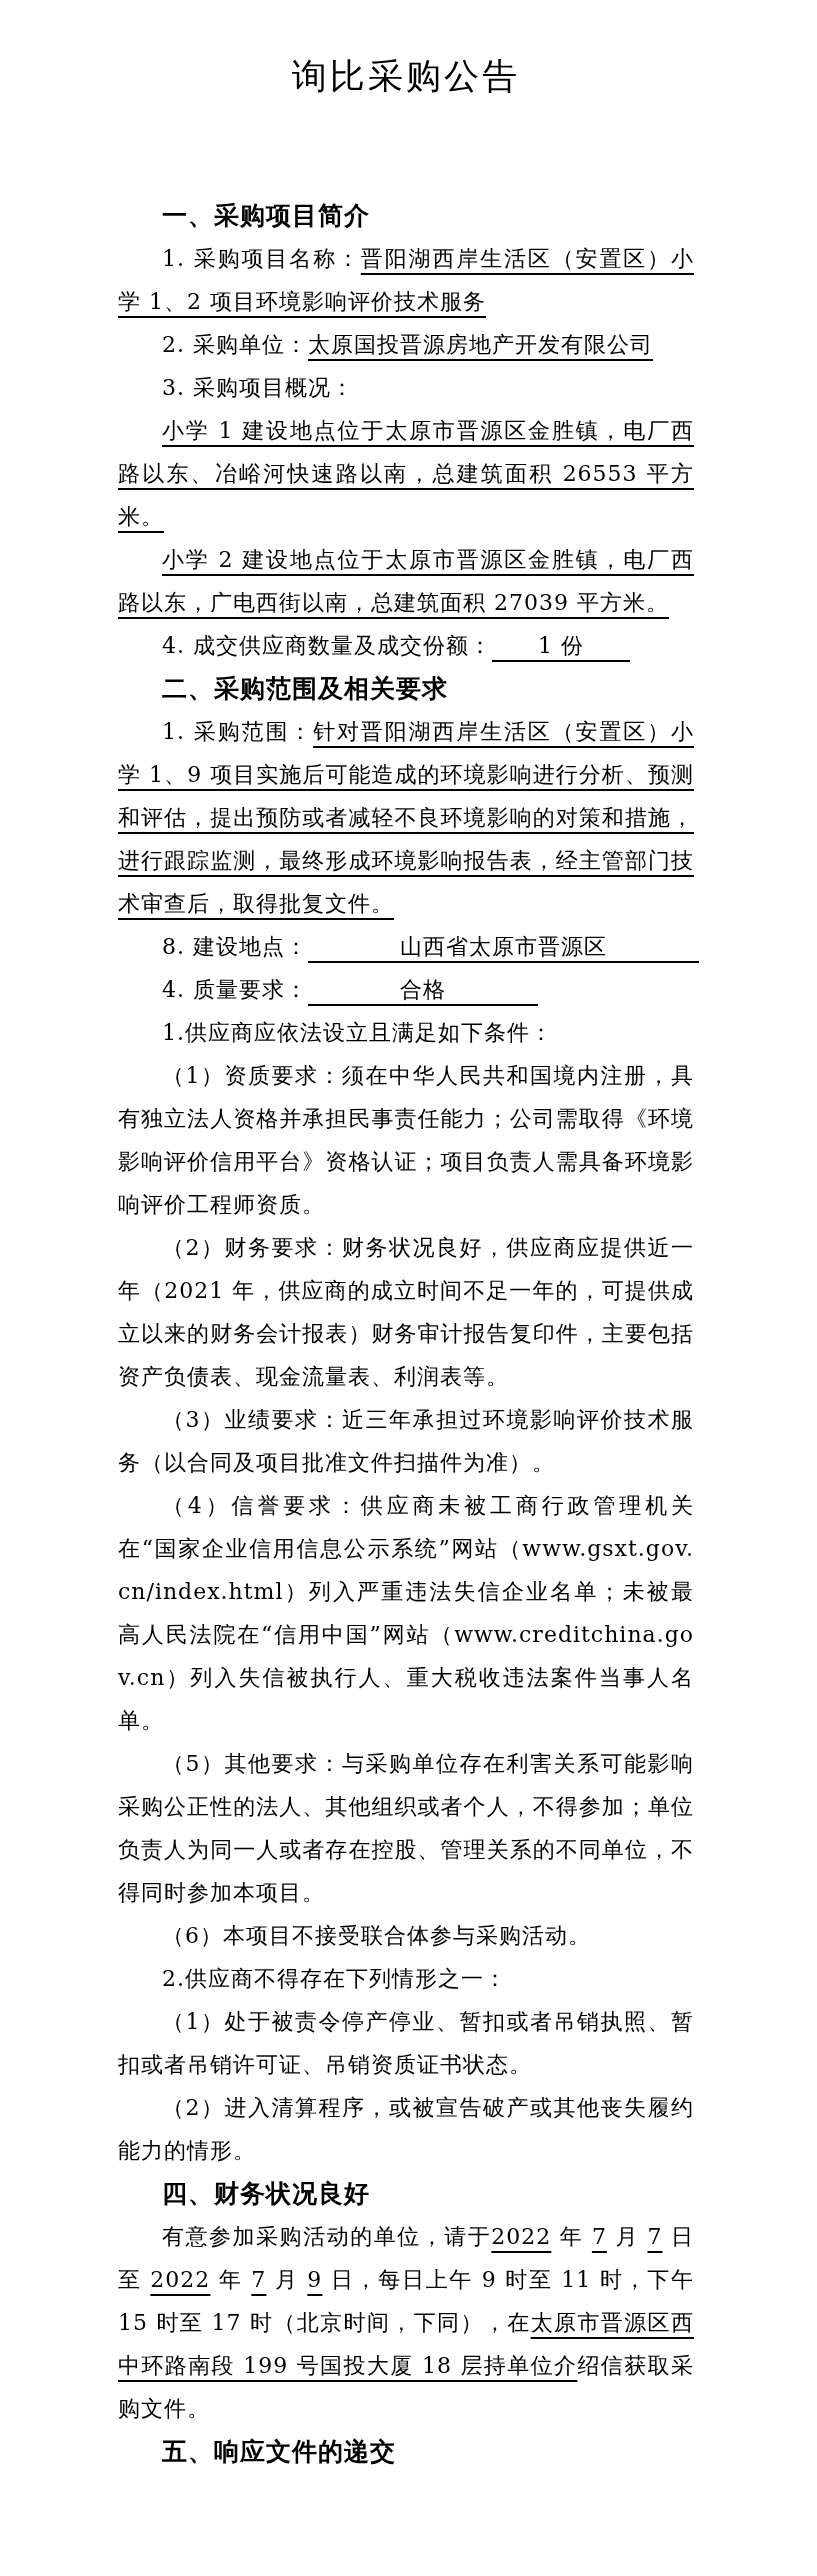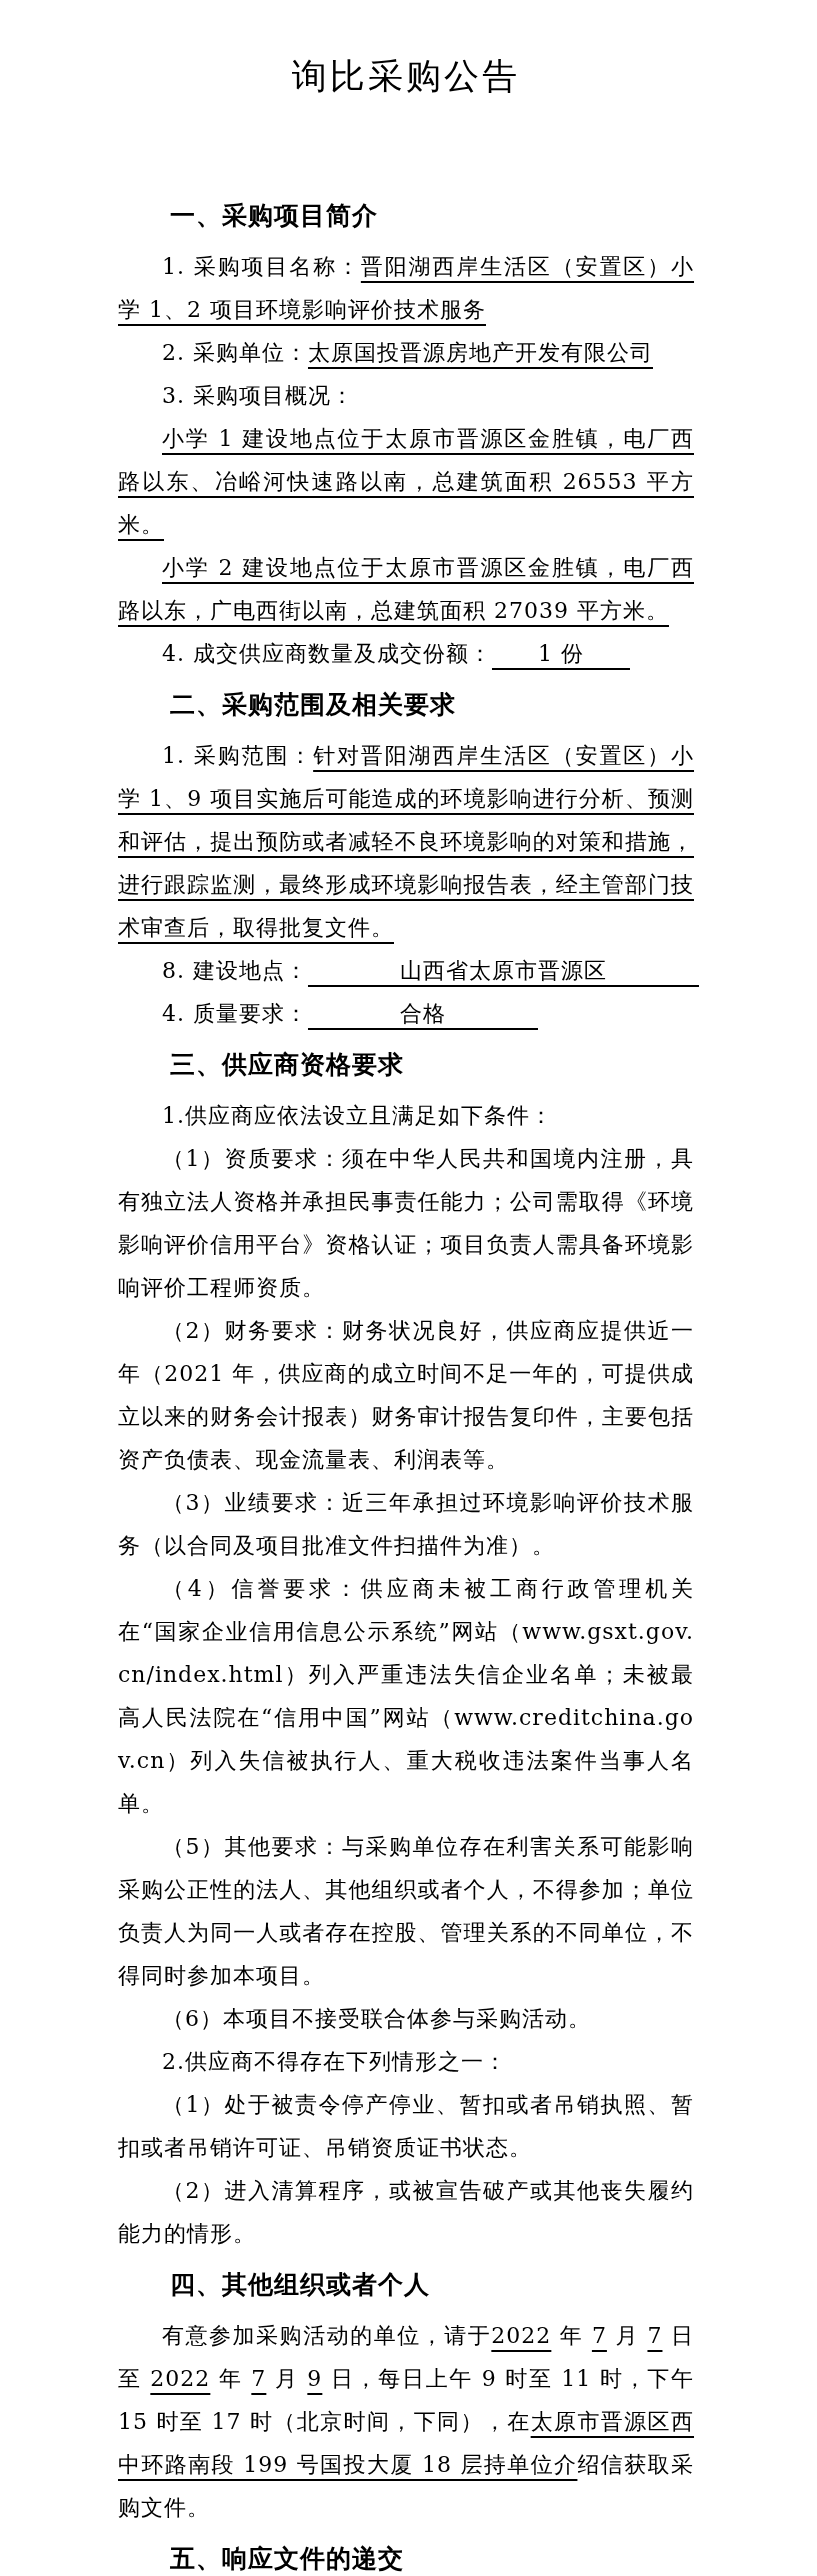--- a/index.html
+++ b/index.html
@@ -22,21 +22,21 @@
     margin: 0 0 89px 0;
     text-align: center;
     font-family: "DejaVu Sans", "Liberation Sans", sans-serif;
     font-weight: 400;
     font-size: 35px;
     line-height: 58px;
     letter-spacing: 3.1px;
     text-indent: 0;
   }
   .sec-heading {
-    margin: 8px;
+    margin: 0;
     font-family: "DejaVu Sans", "Liberation Sans", sans-serif;
     font-weight: 700;
     font-size: 25px;
     line-height: 43px;
     text-indent: 44px;
     letter-spacing: 1px;
   }
   .para {
     margin: 0;
     line-height: 43px;
@@ -62,30 +62,29 @@
       <p class="para"><span class="run">1. 采购项目名称：</span><span class="run run-u">晋阳湖西岸生活区（安置区）小学 1、2 项目环境影响评价技术服务</span></p>
       <p class="para"><span class="run">2. 采购单位：</span><span class="run run-u">太原国投晋源房地产开发有限公司</span></p>
       <p class="para"><span class="run">3. 采购项目概况：</span></p>
       <p class="para"><span class="run run-u">小学 1 建设地点位于太原市晋源区金胜镇，电厂西路以东、冶峪河快速路以南，总建筑面积 26553 平方米。</span></p>
       <p class="para"><span class="run run-u">小学 2 建设地点位于太原市晋源区金胜镇，电厂西路以东，广电西街以南，总建筑面积 27039 平方米。</span></p>
       <p class="para"><span class="run">4. 成交供应商数量及成交份额：</span><span class="run run-u">　　1 份　　</span></p>
       <h2 class="sec-heading">二、采购范围及相关要求</h2>
       <p class="para"><span class="run">1. 采购范围：</span><span class="run run-u">针对晋阳湖西岸生活区（安置区）小学 1、9 项目实施后可能造成的环境影响进行分析、预测和评估，提出预防或者减轻不良环境影响的对策和措施，进行跟踪监测，最终形成环境影响报告表，经主管部门技术审查后，取得批复文件。</span></p>
       <p class="para"><span class="run">8. 建设地点：</span><span class="run run-u">　　　　山西省太原市晋源区　　　　</span></p>
       <p class="para"><span class="run">4. 质量要求：</span><span class="run run-u">　　　　合格　　　　</span></p>
-      <h2 class="sec-heading">三、供应商资格要求</h2>
       <p class="para"><span class="run">1.供应商应依法设立且满足如下条件：</span></p>
       <p class="para"><span class="run">（1）资质要求：须在中华人民共和国境内注册，具有独立法人资格并承担民事责任能力；公司需取得《环境影响评价信用平台》资格认证；项目负责人需具备环境影响评价工程师资质。</span></p>
       <p class="para"><span class="run">（2）财务要求：财务状况良好，供应商应提供近一年（2021 年，供应商的成立时间不足一年的，可提供成立以来的财务会计报表）财务审计报告复印件，主要包括资产负债表、现金流量表、利润表等。</span></p>
       <p class="para"><span class="run">（3）业绩要求：近三年承担过环境影响评价技术服务（以合同及项目批准文件扫描件为准）。</span></p>
       <p class="para"><span class="run">（4）信誉要求：供应商未被工商行政管理机关在“国家企业信用信息公示系统”网站（www.gsxt.gov.cn/index.html）列入严重违法失信企业名单；未被最高人民法院在“信用中国”网站（www.creditchina.gov.cn）列入失信被执行人、重大税收违法案件当事人名单。</span></p>
       <p class="para"><span class="run">（5）其他要求：与采购单位存在利害关系可能影响采购公正性的法人、其他组织或者个人，不得参加；单位负责人为同一人或者存在控股、管理关系的不同单位，不得同时参加本项目。</span></p>
       <p class="para"><span class="run">（6）本项目不接受联合体参与采购活动。</span></p>
       <p class="para"><span class="run">2.供应商不得存在下列情形之一：</span></p>
       <p class="para"><span class="run">（1）处于被责令停产停业、暂扣或者吊销执照、暂扣或者吊销许可证、吊销资质证书状态。</span></p>
       <p class="para"><span class="run">（2）进入清算程序，或被宣告破产或其他丧失履约能力的情形。</span></p>
-      <h2 class="sec-heading">四、其他组织或者个人</h2>
+      <h2 class="sec-heading">四、财务状况良好</h2>
       <p class="para"><span class="run">有意参加采购活动的单位，请于</span><span class="run run-u">2022</span><span class="run"> 年 </span><span class="run run-u">7</span><span class="run"> 月 </span><span class="run run-u">7</span><span class="run"> 日至 </span><span class="run run-u">2022</span><span class="run"> 年 </span><span class="run run-u">7</span><span class="run"> 月 </span><span class="run run-u">9</span><span class="run"> 日，每日上午 9 时至 11 时，下午 15 时至 17 时（北京时间，下同），在</span><span class="run run-u">太原市晋源区西中环路南段 199 号国投大厦 18 层持单位介</span><span class="run">绍信获取采购文件。</span></p>
       <h2 class="sec-heading">五、响应文件的递交</h2>
       <p class="para"></p>
     </div>
 </div>
 
 
 </body></html>

